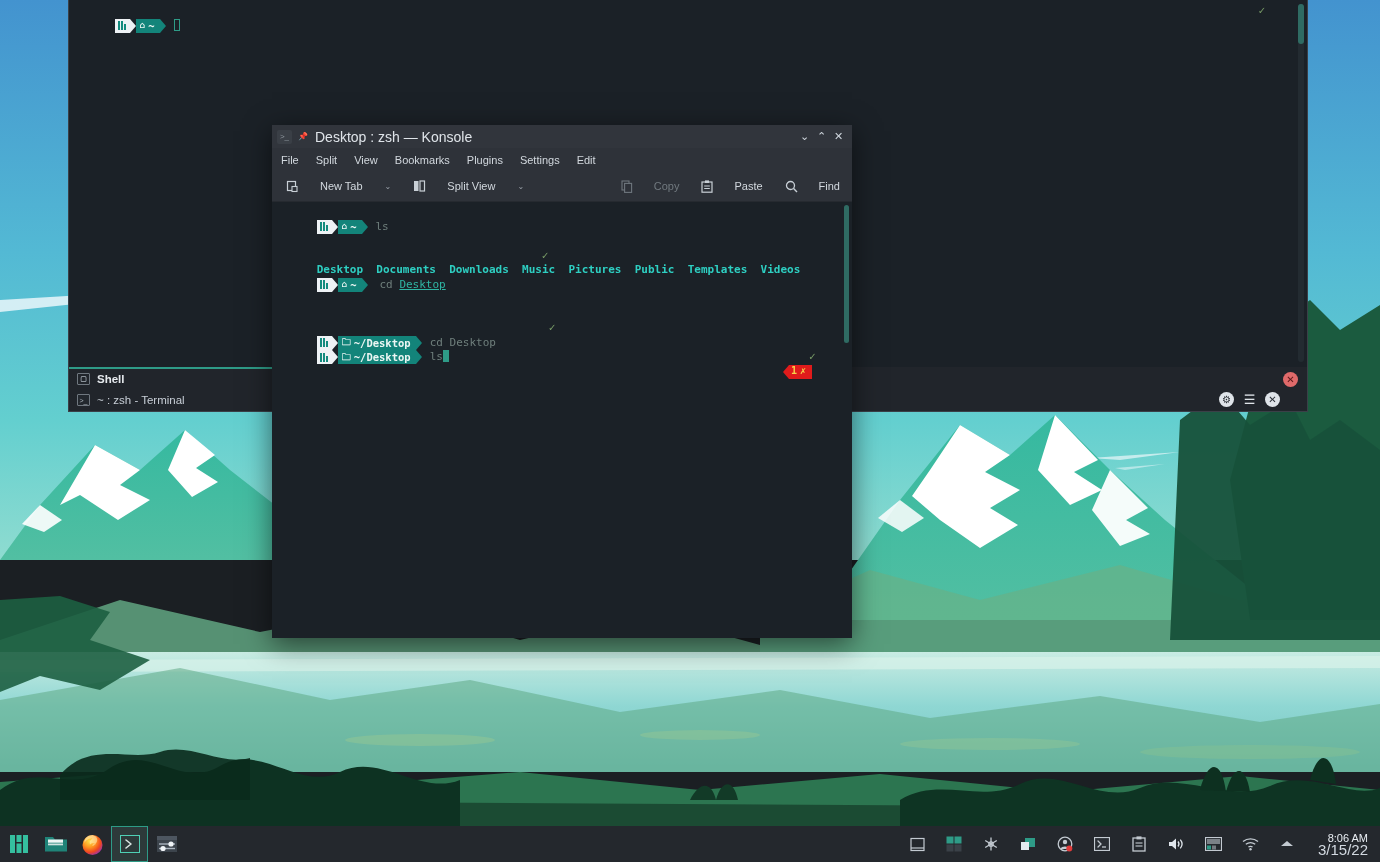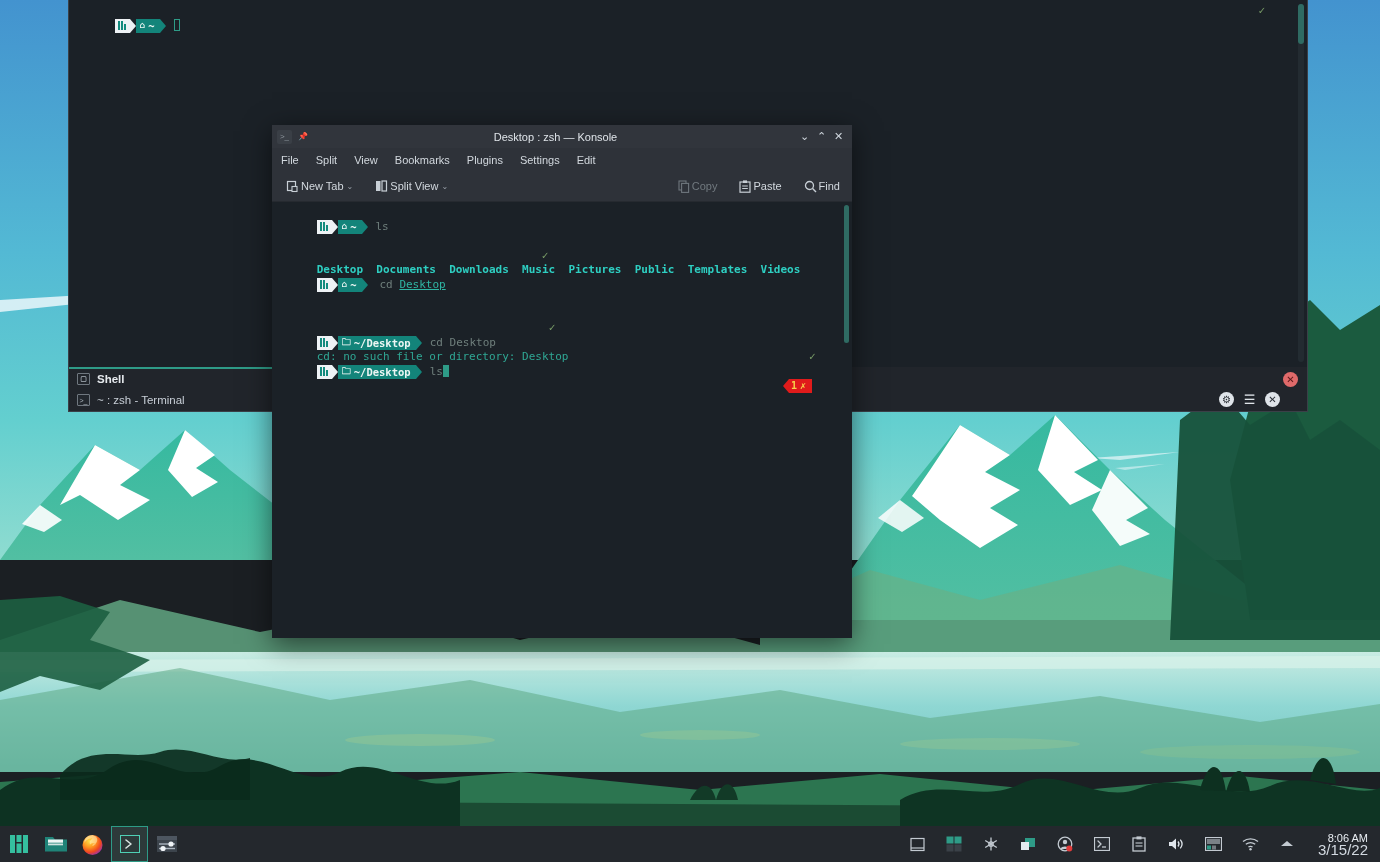--- a/index.html
+++ b/index.html
@@ -92,38 +92,38 @@
     height:23px; background:#31353c; display:flex; align-items:center;
     padding:0 5px; flex:0 0 auto;
   }
   .k-tico {
     width:15px; height:14px; margin-right:4px;
     display:flex; align-items:center; justify-content:center;
     font-size:8px; color:#8e969e;
   }
   .k-tico.box { background:#3a3f46; border-radius:2px; }
   #k-title-text {
-    flex:1; text-align:center; color:#dfe4e9; font-size:11px;
+    flex:1; color:#dfe4e9; font-size:14px;
   }
   .k-wbtn {
     width:17px; height:17px; display:flex; align-items:center;
     justify-content:center; color:#cfd6dd; font-size:11px; cursor:pointer;
   }
   #k-menu {
     height:23px; background:#2e3239; display:flex; align-items:center;
     padding-left:9px; gap:17px; flex:0 0 auto;
   }
   #k-menu span { color:#d2d8de; font-size:11px; cursor:pointer; }
   #k-tool {
     height:31px; background:#2e3239; display:flex; align-items:center;
     padding:0 8px 0 10px; flex:0 0 auto;
     border-bottom:1px solid #262a30;
   }
   .tbtn {
-    display:flex; align-items:center; gap:2px; color:#d2d8de;
+    display:flex; align-items:center; gap:21px; color:#d2d8de;
     font-size:11px; cursor:pointer; padding:2px 4px;
   }
   .tbtn.dim { color:#71797f; }
   .tbtn .chev { font-size:8px; color:#9aa2aa; margin-left:1px; }
   .sp { flex:1; }
   .tgap { width:14px; }
   #k-term {
     flex:1; background:#1b2127; position:relative; overflow:hidden;
     font-family:"DejaVu Sans Mono", monospace; font-size:11px;
     padding:3px 5px;
@@ -417,23 +417,20 @@
       <span class="ok">✓</span>
     </div>
 
     <div class="line">
       <span class="pr">
         <span class="seg-logo"><span class="m"><i></i><i></i><i></i></span></span><span class="arr-w"></span><span class="seg-path"><span class="gl">🗀</span><span>~/Desktop</span></span><span class="arr-t"></span>
       </span><span class="cmd" style="margin-left:8px;">cd Desktop</span>
       <span class="ok" style="position:absolute;left:532px;">✓</span>
     </div>
 
-    <div class="line">
-      <span class="err">cd: no such file or directory: Desktop</span>
-    </div>
 
     <div class="line">
       <span class="pr">
         <span class="seg-logo"><span class="m"><i></i><i></i><i></i></span></span><span class="arr-w"></span><span class="seg-path"><span class="gl">🗀</span><span>~/Desktop</span></span><span class="arr-t"></span>
       </span><span class="cmd" style="margin-left:8px;">ls</span><span class="cursorblk"></span>
       <span class="badge" style="left:506px;">
         <span class="tip"></span>
         <span class="body">
           <span>1</span>
           <span>✗</span>

